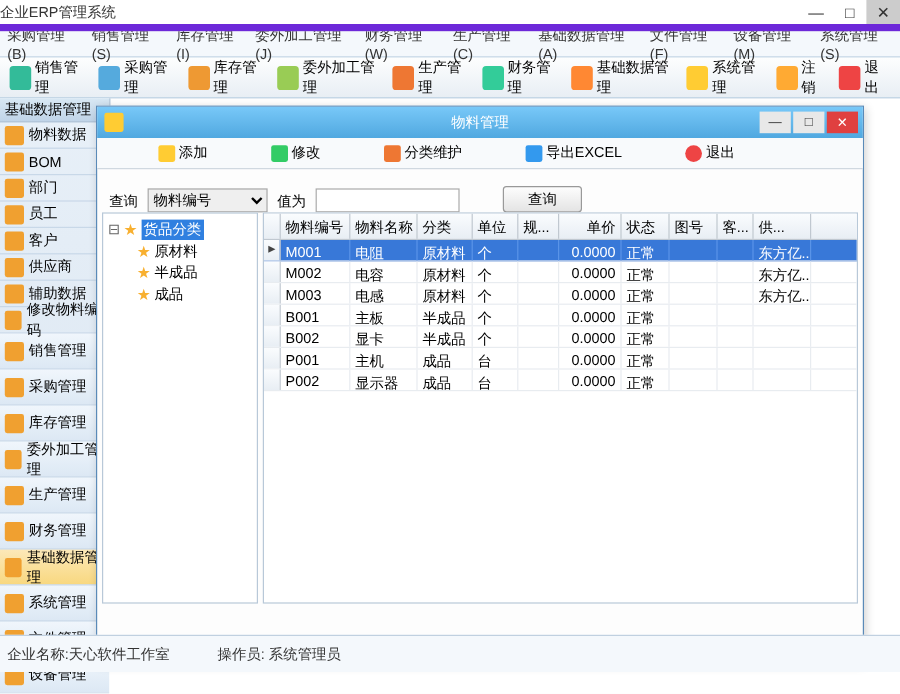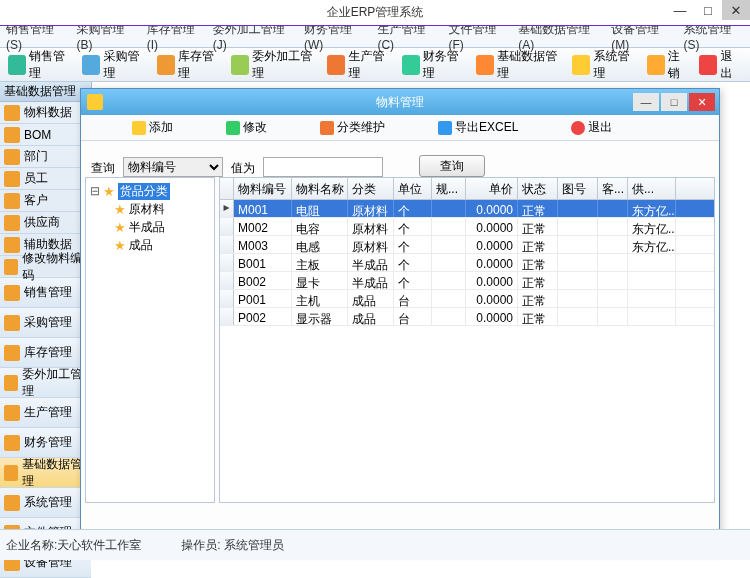--- a/index.html
+++ b/index.html
@@ -1,18 +1,18 @@
 <!DOCTYPE html>
 <html><head>
 <meta charset="utf-8">
 <style>
 * { box-sizing: border-box; margin: 0; padding: 0; font-family: "Microsoft YaHei", SimSun, sans-serif; font-size: 12px; }
 body { background: #fff; width: 750px; height: 578px; overflow: hidden; }
 
-.titlebar { height: 26px; background: #fff; display: flex; align-items: center; justify-content: center; position: relative; border-bottom: 1px solid #6d28d9; }
+.titlebar { height: 26px; background: #fff; display: flex; align-items: center; position: relative; border-bottom: 6px solid #6d28d9; }
 .titlebar .title { font-size: 12px; color: #333; }
 .titlebar .winbtns { position: absolute; right: 0; top: 0; display: flex; }
 .titlebar .winbtn { width: 28px; height: 20px; display: flex; align-items: center; justify-content: center; font-size: 13px; color: #333; cursor: pointer; }
 .titlebar .winbtn.close { background: #ccc; }
 
 .menubar { height: 22px; display: flex; align-items: center; padding: 0 6px; gap: 10px; border-bottom: 1px solid #b8cee0; background: #f4f8fc; }
 .menubar span { color: #333; cursor: pointer; }
 
 .toolbar { height: 34px; display: flex; align-items: center; padding: 0 4px; gap: 2px; background: linear-gradient(#fdfefe,#e8eef4); border-bottom: 1px solid #b8cee0; }
 .tbitem { display: flex; align-items: center; gap: 3px; padding: 2px 4px; cursor: pointer; }
@@ -71,28 +71,28 @@
 <div class="titlebar">
   <span class="title">企业ERP管理系统</span>
   <div class="winbtns">
     <div class="winbtn">—</div>
     <div class="winbtn">□</div>
     <div class="winbtn close">✕</div>
   </div>
 </div>
 
 <div class="menubar" id="menubar">
+    <span>采购管理(B)</span>
     <span>销售管理(S)</span>
-    <span>采购管理(B)</span>
     <span>库存管理(I)</span>
     <span>委外加工管理(J)</span>
     <span>财务管理(W)</span>
     <span>生产管理(C)</span>
+    <span>基础数据管理(A)</span>
     <span>文件管理(F)</span>
-    <span>基础数据管理(A)</span>
     <span>设备管理(M)</span>
     <span>系统管理(S)</span>
   </div>
 
 <div class="toolbar" id="toolbar">
     <div class="tbitem">
       <span class="tbicon ic-sale"></span>
       <span>销售管理</span>
     </div>
     <div class="tbitem">

